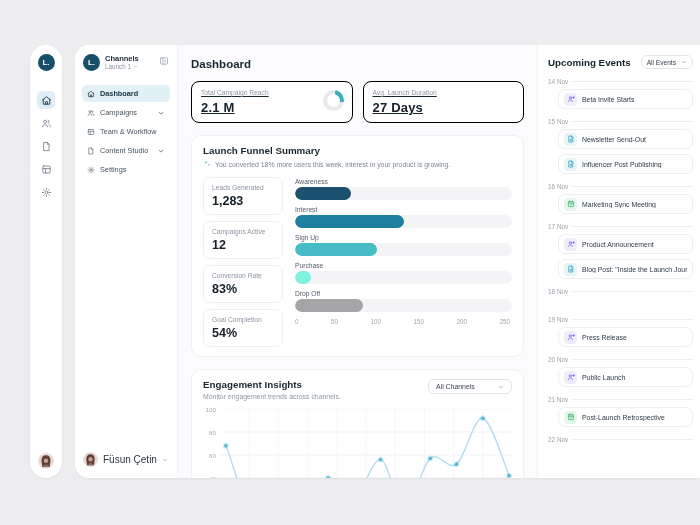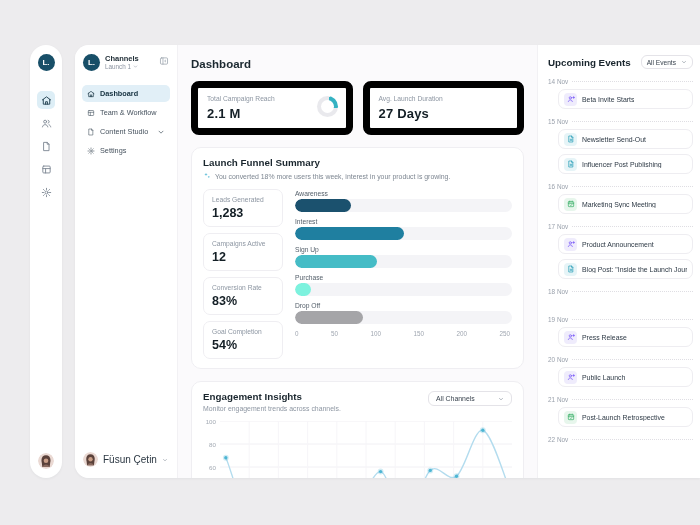--- a/index.html
+++ b/index.html
@@ -54,21 +54,21 @@
   .nav-chev { margin-left:auto; width:6px; height:6px; color:#9aa2ad; }
   .side-footer { margin-top:auto; display:flex; align-items:center; gap:5px; padding:2px 1px; cursor:pointer; }
   .side-footer .avatar { width:15px; height:15px; border-radius:50%; overflow:hidden; }
   .side-user { font-size:10px; color:#2b3742; }
   .side-footer .ic.chev { width:6px; height:6px; color:#8b93a0; }
 
   
   .main { flex:1; min-width:0; padding:10px 13px 0; }
   .page-title { font-size:11.5px; font-weight:bold; color:#1b2830; margin:3px 0 11px; }
   .stats-row { display:flex; gap:10px; }
-  .stat-card { flex:1; background:#fff; border:7px solid #000000; border-radius:8px; padding:7px 9px; position:relative; min-height:39px; }
+  .stat-card { flex:1; background:#fff; border:1px solid #000000; border-radius:8px; padding:7px 9px; position:relative; min-height:39px;text-decoration:underline; }
   .stat-label { font-size:6.7px; color:#8d96a2; }
   .stat-value { font-size:13px; font-weight:bold; color:#141f26; margin-top:4px; letter-spacing:.2px; }
   .donut { position:absolute; right:8px; top:8px; width:21px; height:21px; border-radius:50%; }
   .donut::after { content:""; position:absolute; inset:4px; background:#fff; border-radius:50%; }
 
   .card { background:#fff; border:1px solid #efeef2; border-radius:10px; padding:9px 11px; margin-top:12px; }
   .card-title { font-size:9.8px; font-weight:bold; color:#1a262e; }
   .insight { display:flex; align-items:center; gap:4px; margin:4px 0 9px; }
   .insight .ic { width:8px; height:8px; color:#4fb7d4; flex-shrink:0; }
   .insight-text { font-size:6.9px; color:#7d8691; }
@@ -199,20 +199,36 @@
     <div class="nav" id="sideNav">
         <div class="nav-item active">
           <span class="ic">
             <svg viewBox="0 0 24 24" fill="none" stroke="currentColor" stroke-width="2" stroke-linecap="round" stroke-linejoin="round">
               <path d="M3 10.8 12 4l9 6.8"></path>
               <path d="M5 9.8V20h14V9.8"></path>
               <path d="M10 20v-5.3h4V20"></path>
             </svg>
           </span>
           <span>Dashboard</span>
+        </div>
+        <div class="nav-item">
+          <span class="ic">
+            <svg viewBox="0 0 24 24" fill="none" stroke="currentColor" stroke-width="2" stroke-linecap="round" stroke-linejoin="round">
+              <circle cx="9" cy="8" r="3.2"></circle>
+              <path d="M3.2 19.5c.5-3.2 2.8-5 5.8-5s5.3 1.8 5.8 5"></path>
+              <path d="M15.5 5a3.2 3.2 0 0 1 0 6.2"></path>
+              <path d="M17.6 14.8c2 .7 3.2 2.4 3.6 4.7"></path>
+            </svg>
+          </span>
+          <span>Campaigns</span>
+          <span class="ic nav-chev">
+            <svg viewBox="0 0 24 24" fill="none" stroke="currentColor" stroke-width="2.4" stroke-linecap="round" stroke-linejoin="round">
+              <path d="M6 9.5l6 6 6-6"></path>
+            </svg>
+          </span>
         </div>
         <div class="nav-item">
           <span class="ic">
             <svg viewBox="0 0 24 24" fill="none" stroke="currentColor" stroke-width="2" stroke-linecap="round" stroke-linejoin="round">
               <rect x="4" y="4.5" width="16" height="15" rx="2"></rect>
               <path d="M4 10h16"></path>
               <path d="M10 10v9.5"></path>
             </svg>
           </span>
           <span>Team &amp; Workflow</span>

